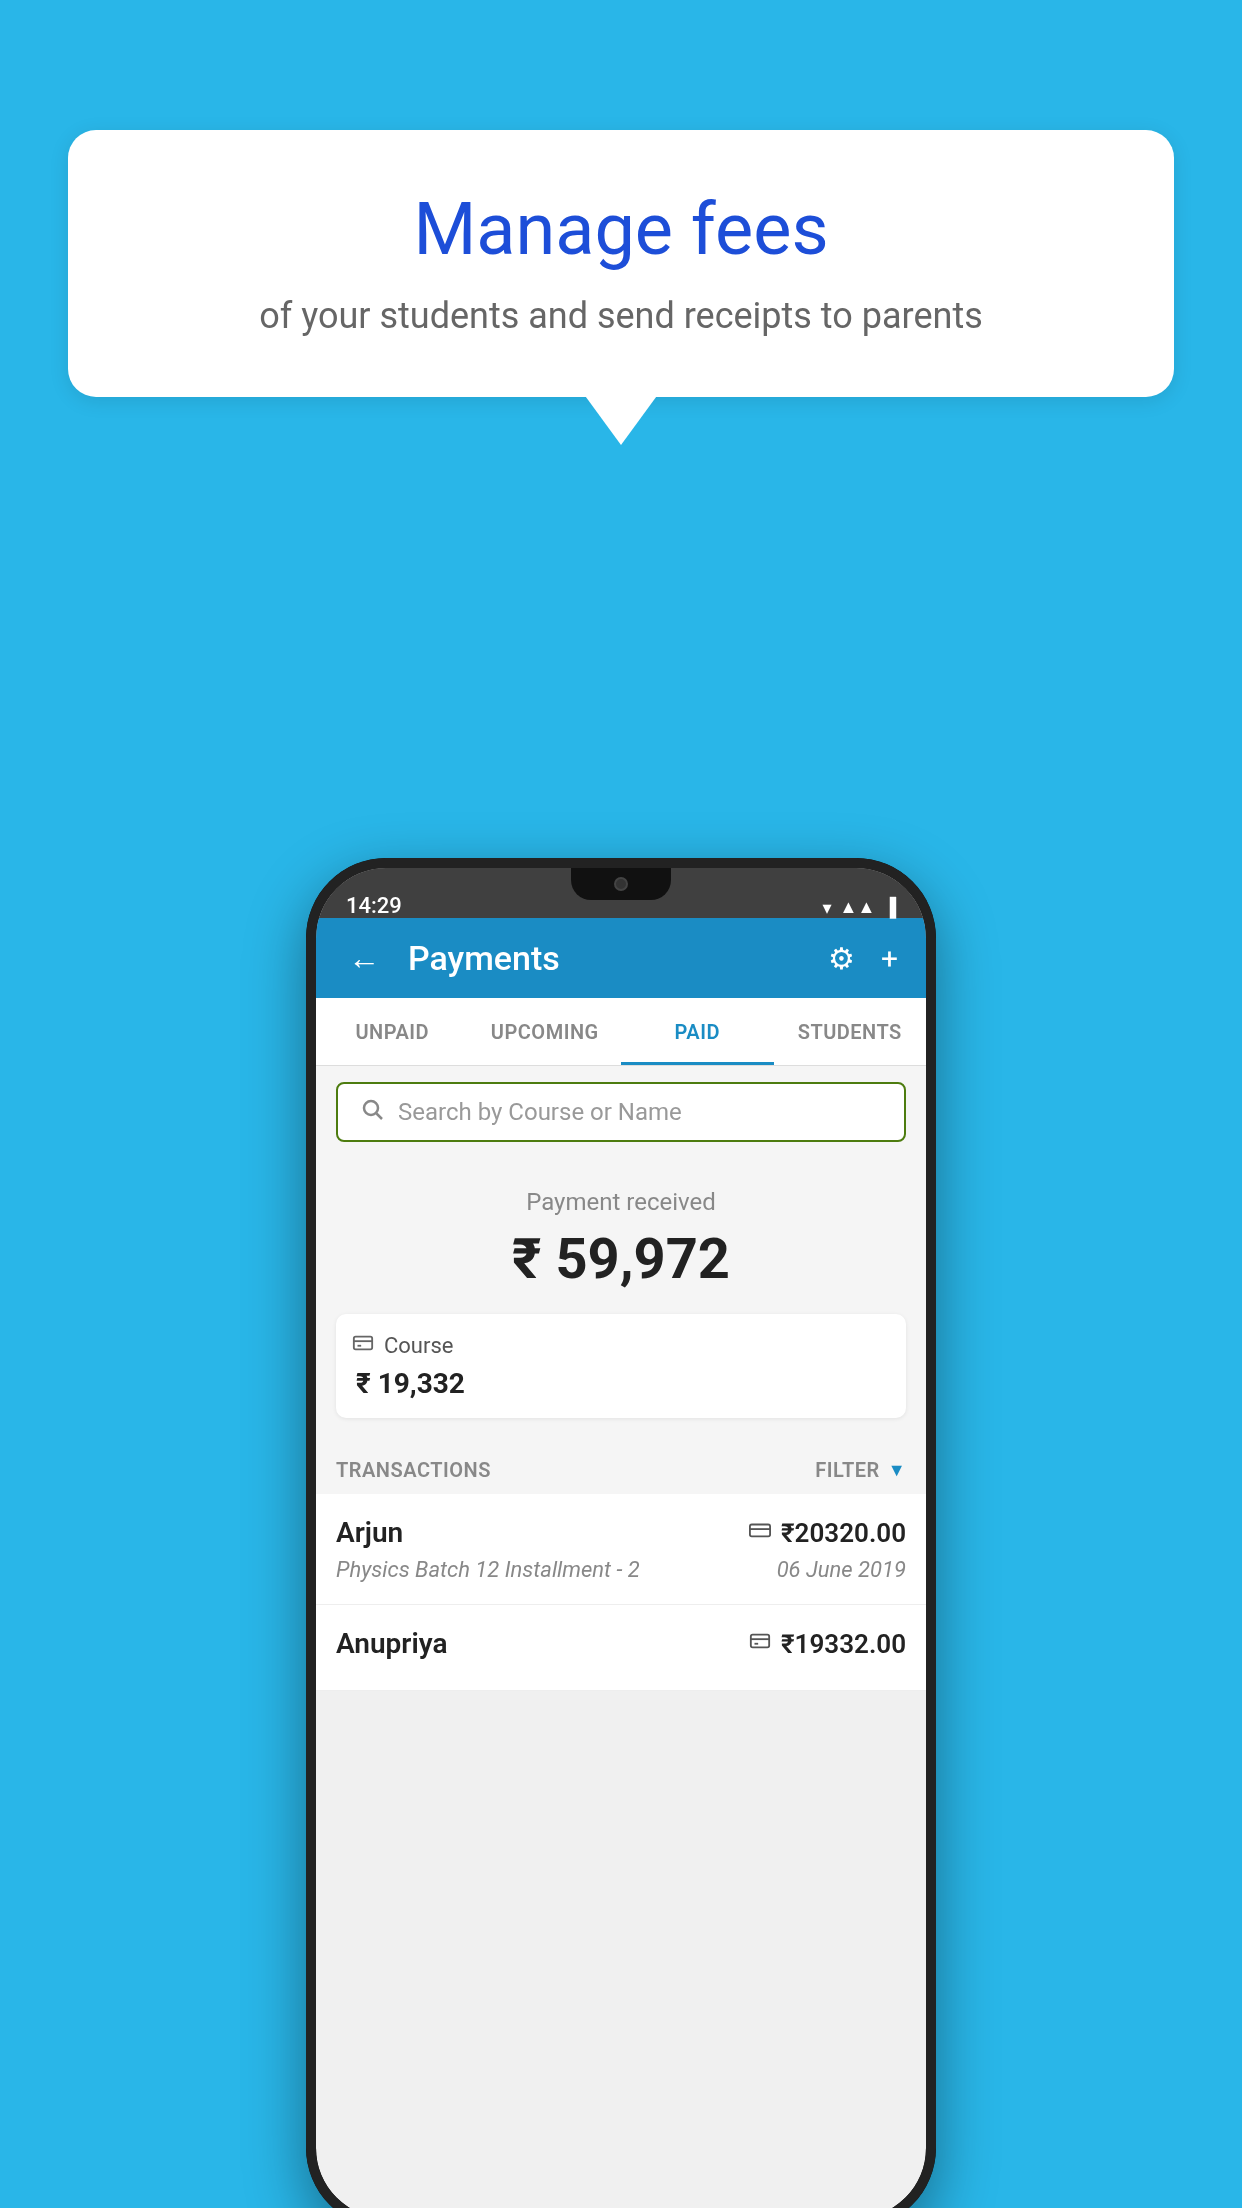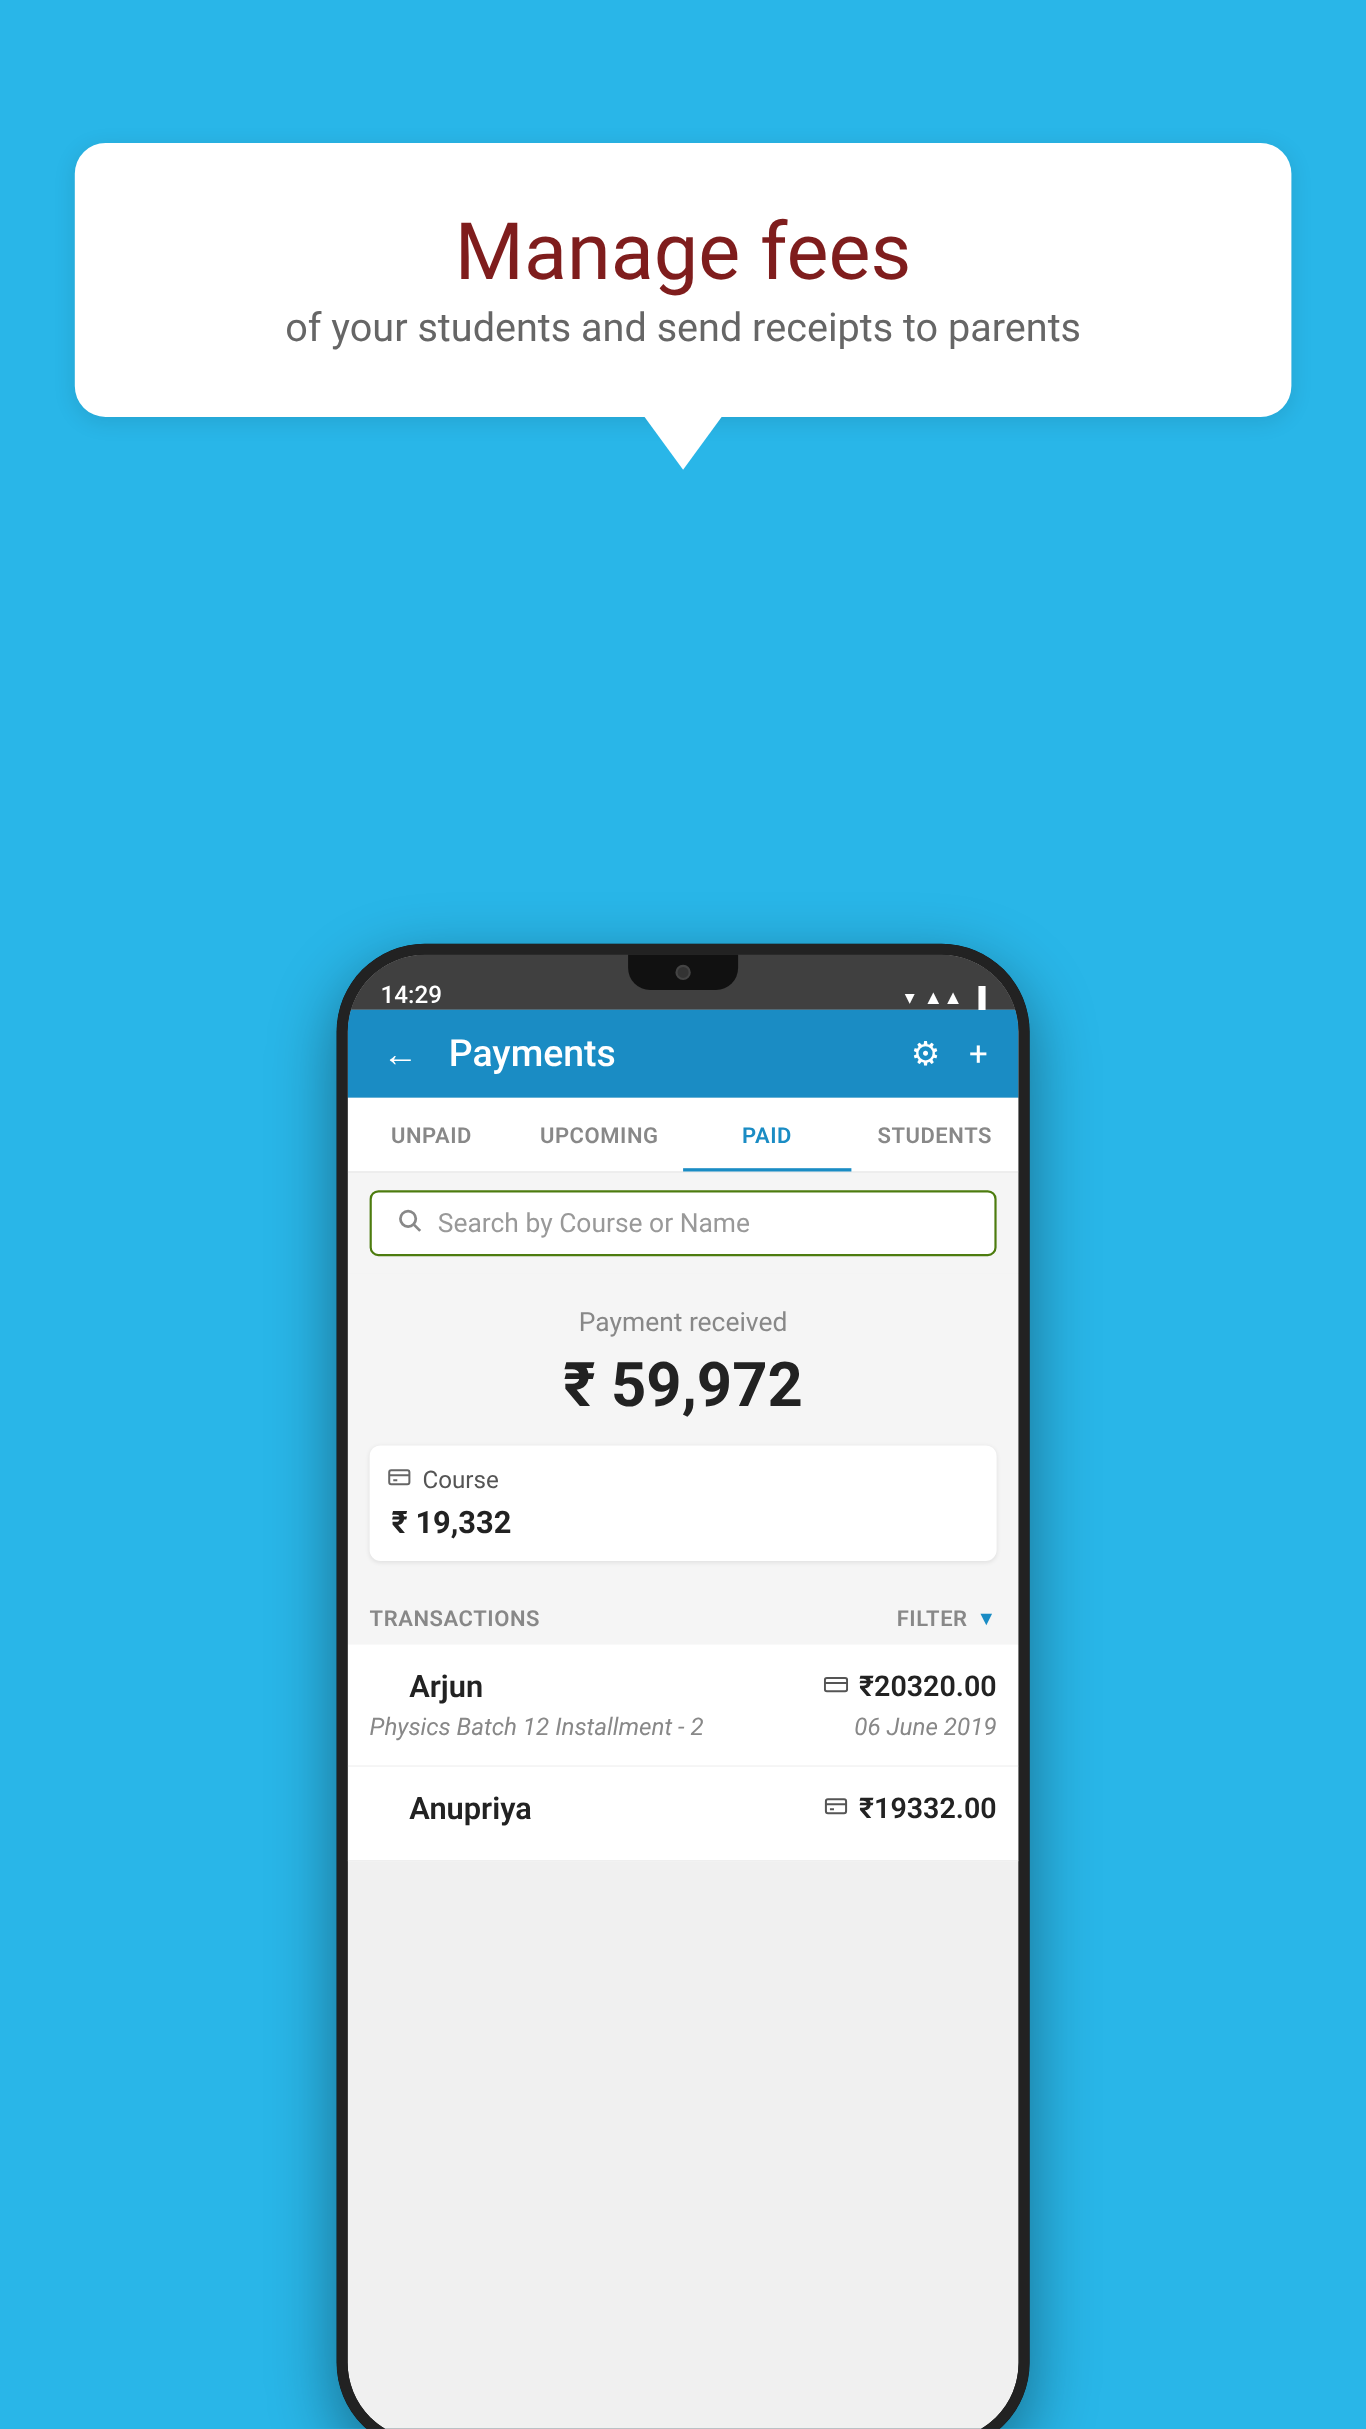--- a/index.html
+++ b/index.html
@@ -39,23 +39,23 @@
       width: 0;
       height: 0;
       border-left: 38px solid transparent;
       border-right: 38px solid transparent;
       border-top: 52px solid white;
     }
 
     .bubble-title {
       font-size: 72px;
       font-weight: 400;
-      color: #7f1d1d;
+      color: #1d4ed8;
       line-height: 1.1;
-      margin-bottom: 4px;
+      margin-bottom: 22px;
     }
 
     .bubble-subtitle {
       font-size: 36px;
       color: #666;
       font-weight: 400;
       line-height: 1.4;
     }
 
     
@@ -346,21 +346,20 @@
     .transaction-item {
       padding: 22px 20px;
       border-bottom: 1px solid #eee;
     }
 
     .transaction-row1 {
       display: flex;
       justify-content: space-between;
       align-items: center;
       margin-bottom: 8px;
-      margin-left: 36px;
     }
 
     .transaction-name {
       font-size: 28px;
       font-weight: 600;
       color: #222;
     }
 
     .transaction-amount-row {
       display: flex;

